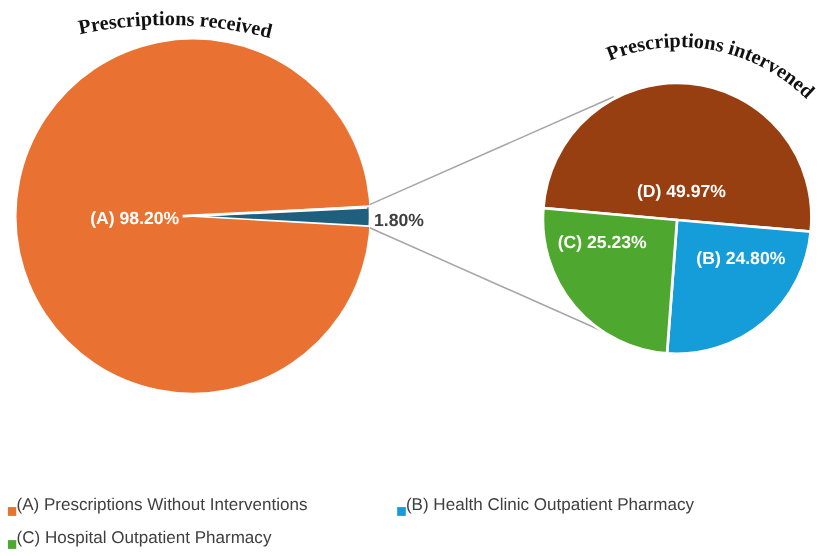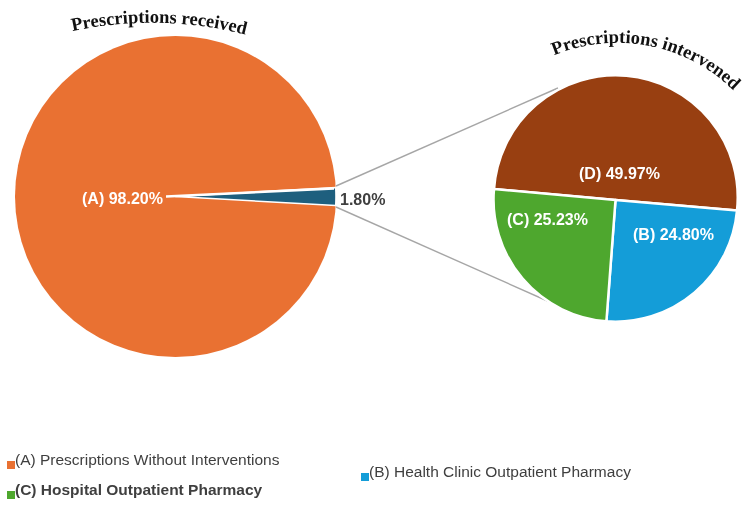--- a/index.html
+++ b/index.html
@@ -78,28 +78,28 @@
     </text>
   </svg>
 
   <div class="legend-item" style="left:7px; top:451px;">
     <svg class="sw" width="8" height="8">
       <rect width="8" height="8" fill="#E97132"></rect>
     </svg>
     <span>(A) Prescriptions Without Interventions</span>
   </div>
 
-  <div class="legend-item" style="left:361px; top:451px;margin-top:12px;">
+  <div class="legend-item" style="left:361px; top:451px;">
     <svg class="sw" width="8" height="8">
       <rect width="8" height="8" fill="#149DD8"></rect>
     </svg>
     <span>(B) Health Clinic Outpatient Pharmacy</span>
   </div>
 
-  <div class="legend-item" style="left:7px; top:481px;font-weight:bold;">
+  <div class="legend-item" style="left:7px; top:481px;">
     <svg class="sw" width="8" height="8">
       <rect width="8" height="8" fill="#4EA72E"></rect>
     </svg>
     <span>(C) Hospital Outpatient Pharmacy</span>
   </div>
 
 
 </div>
 
 </body></html>

